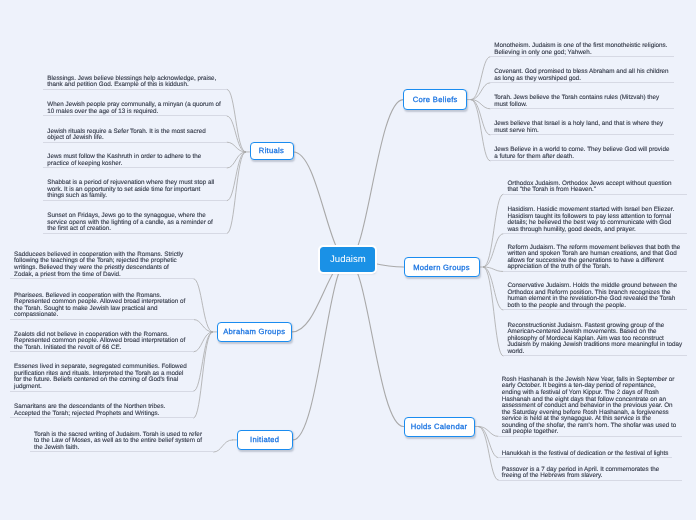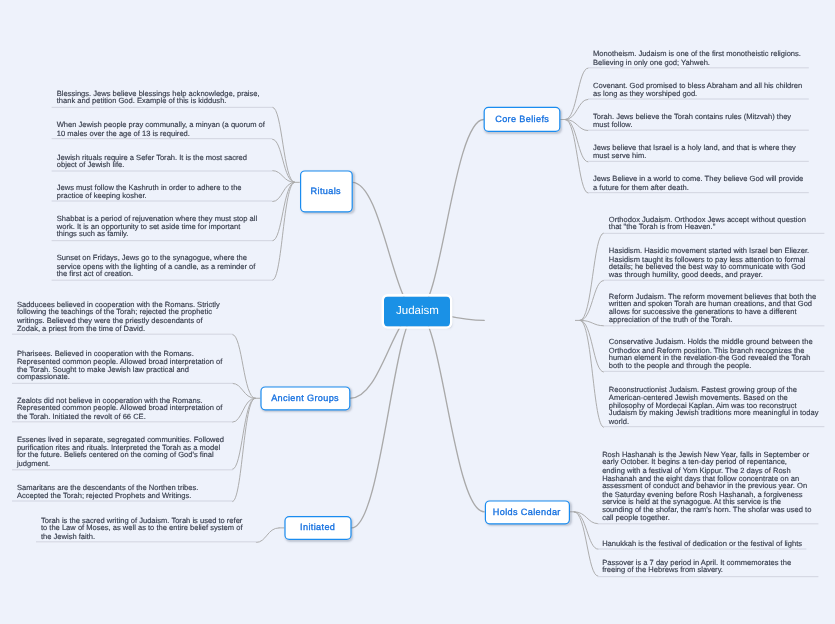--- a/index.html
+++ b/index.html
@@ -71,20 +71,23 @@
     <div class="leaf" style="left: 490px; top: 43.05px; width: 183.9px; padding-left: 4.2px; padding-right: 4px; white-space: pre;">Monotheism. Judaism is one of the first monotheistic religions.
 Believing in only one god; Yahweh.</div>
     <div class="leaf" style="left: 490px; top: 69.1px; width: 183.9px; padding-left: 4.2px; padding-right: 4px; white-space: pre;">Covenant. God promised to bless Abraham and all his children
 as long as they worshiped god.</div>
     <div class="leaf" style="left: 490px; top: 95.1px; width: 183.9px; padding-left: 4.2px; padding-right: 4px; white-space: pre;">Torah. Jews believe the Torah contains rules (Mitzvah) they
 must follow.</div>
     <div class="leaf" style="left: 490px; top: 121.2px; width: 183.9px; padding-left: 4.2px; padding-right: 4px; white-space: pre;">Jews believe that Israel is a holy land, and that is where they
 must serve him.</div>
     <div class="leaf" style="left: 490px; top: 147.2px; width: 183.9px; padding-left: 4.2px; padding-right: 4px; white-space: pre;">Jews Believe in a world to come. They believe God will provide
 a future for them after death.</div>
+    <div class="cat" style="left: 403.5px; top: 257px; width: 76px; height: 20px;">
+      <span>Modern Groups</span>
+    </div>
     <div class="leaf" style="left: 503px; top: 180.5px; width: 183.9px; padding-left: 4.4px; padding-right: 4px; white-space: pre;">Orthodox Judaism. Orthodox Jews accept without question
 that "the Torah is from Heaven."</div>
     <div class="leaf" style="left: 503px; top: 207px; width: 183.9px; padding-left: 4.4px; padding-right: 4px; white-space: pre;">Hasidism. Hasidic movement started with Israel ben Eliezer.
 Hasidism taught its followers to pay less attention to formal
 details; he believed the best way to communicate with God
 was through humility, good deeds, and prayer.</div>
     <div class="leaf" style="left: 503px; top: 244.7px; width: 183.9px; padding-left: 4.4px; padding-right: 4px; white-space: pre;">Reform Judaism. The reform movement believes that both the
 written and spoken Torah are human creations, and that God
 allows for successive the generations to have a different
 appreciation of the truth of the Torah.</div>
@@ -105,39 +108,39 @@
 ending with a festival of Yom Kippur. The 2 days of Rosh
 Hashanah and the eight days that follow concentrate on an
 assessment of conduct and behavior in the previous year. On
 the Saturday evening before Rosh Hashanah, a forgiveness
 service is held at the synagogue. At this service is the
 sounding of the shofar, the ram's horn. The shofar was used to
 call people together.</div>
     <div class="leaf" style="left: 498.4px; top: 450.5px; width: 174.01px; padding-left: 3.4px; padding-right: 4px; white-space: pre;">Hanukkah is the festival of dedication or the festival of lights</div>
     <div class="leaf" style="left: 498.4px; top: 466.5px; width: 183.5px; padding-left: 3.4px; padding-right: 4px; white-space: pre;">Passover is a 7 day period in April. It commemorates the
 freeing of the Hebrews from slavery.</div>
-    <div class="cat" style="left: 249.5px; top: 141.8px; width: 44px; height: 35px;">
+    <div class="cat" style="left: 249.5px; top: 141.8px; width: 44px; height: 18px;">
       <span>Rituals</span>
     </div>
     <div class="leaf" style="left: 43.1px; top: 75.7px; width: 184.1px; padding-left: 4.2px; padding-right: 4px; white-space: pre;">Blessings. Jews believe blessings help acknowledge, praise,
 thank and petition God. Example of this is kiddush.</div>
     <div class="leaf" style="left: 43.1px; top: 102.4px; width: 184.1px; padding-left: 4.2px; padding-right: 4px; white-space: pre;">When Jewish people pray communally, a minyan (a quorum of
 10 males over the age of 13 is required.</div>
     <div class="leaf" style="left: 43.1px; top: 128.5px; width: 184.1px; padding-left: 4.2px; padding-right: 4px; white-space: pre;">Jewish rituals require a Sefer Torah. It is the most sacred
 object of Jewish life.</div>
     <div class="leaf" style="left: 43.1px; top: 154.3px; width: 184.1px; padding-left: 4.2px; padding-right: 4px; white-space: pre;">Jews must follow the Kashruth in order to adhere to the
 practice of keeping kosher.</div>
     <div class="leaf" style="left: 43.1px; top: 180.4px; width: 184.1px; padding-left: 4.2px; padding-right: 4px; white-space: pre;">Shabbat is a period of rejuvenation where they must stop all
 work. It is an opportunity to set aside time for important
 things such as family.</div>
     <div class="leaf" style="left: 43.1px; top: 213.2px; width: 184.1px; padding-left: 4.2px; padding-right: 4px; white-space: pre;">Sunset on Fridays, Jews go to the synagogue, where the
 service opens with the lighting of a candle, as a reminder of
 the first act of creation.</div>
     <div class="cat" style="left: 216.5px; top: 322px; width: 75.5px; height: 19.8px;">
-      <span>Ancient Groups</span>
+      <span>Abraham Groups</span>
     </div>
     <div class="leaf" style="left: 10.1px; top: 251.9px; width: 183.6px; padding-left: 4px; padding-right: 4px; white-space: pre;">Sadducees believed in cooperation with the Romans. Strictly
 following the teachings of the Torah; rejected the prophetic
 writings. Believed they were the priestly descendants of
 Zodak, a priest from the time of David.</div>
     <div class="leaf" style="left: 10.1px; top: 292.7px; width: 183.6px; padding-left: 4px; padding-right: 4px; white-space: pre;">Pharisees. Believed in cooperation with the Romans.
 Represented common people. Allowed broad interpretation of
 the Torah. Sought to make Jewish law practical and
 compassionate.</div>
     <div class="leaf" style="left: 10.1px; top: 331.6px; width: 183.6px; padding-left: 4px; padding-right: 4px; white-space: pre;">Zealots did not believe in cooperation with the Romans.

